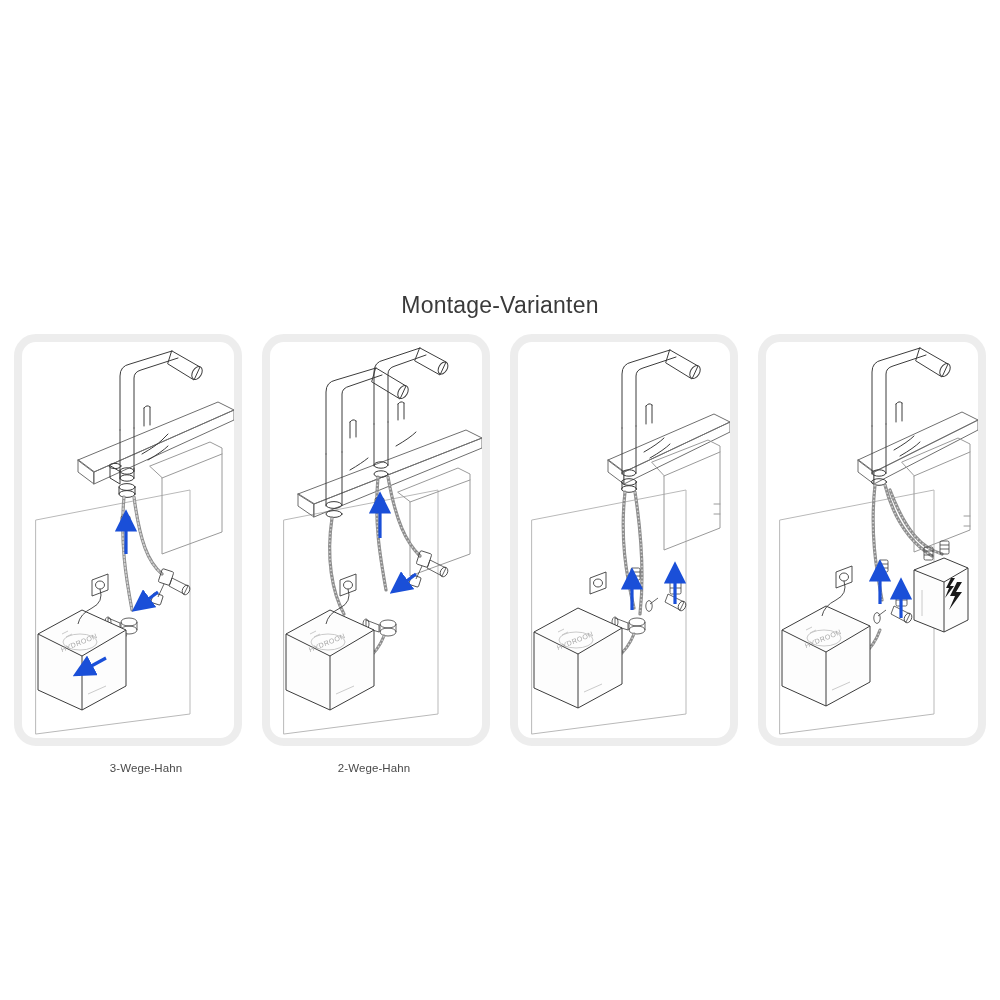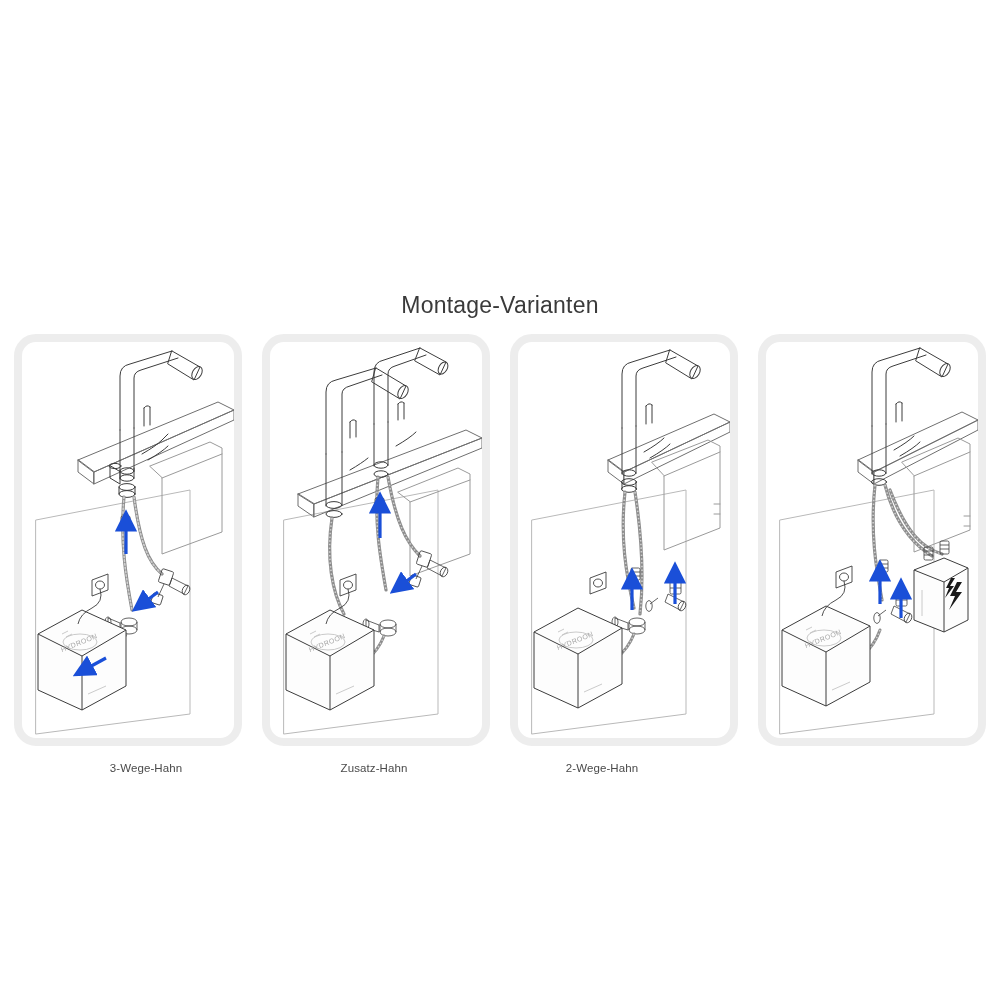--- a/index.html
+++ b/index.html
@@ -467,17 +467,16 @@
             <line x1="135" y1="276" x2="135" y2="248"></line>
           </g>
         </svg>
       </div>
     </div>
 
   </div>
 
   <div id="captions">
     <div class="caption">3-Wege-Hahn</div>
-    <div class="caption">Zusatz-Hahn</div>
     <div class="caption">2-Wege-Hahn</div>
   </div>
 
 </div>
 
 </body></html>

